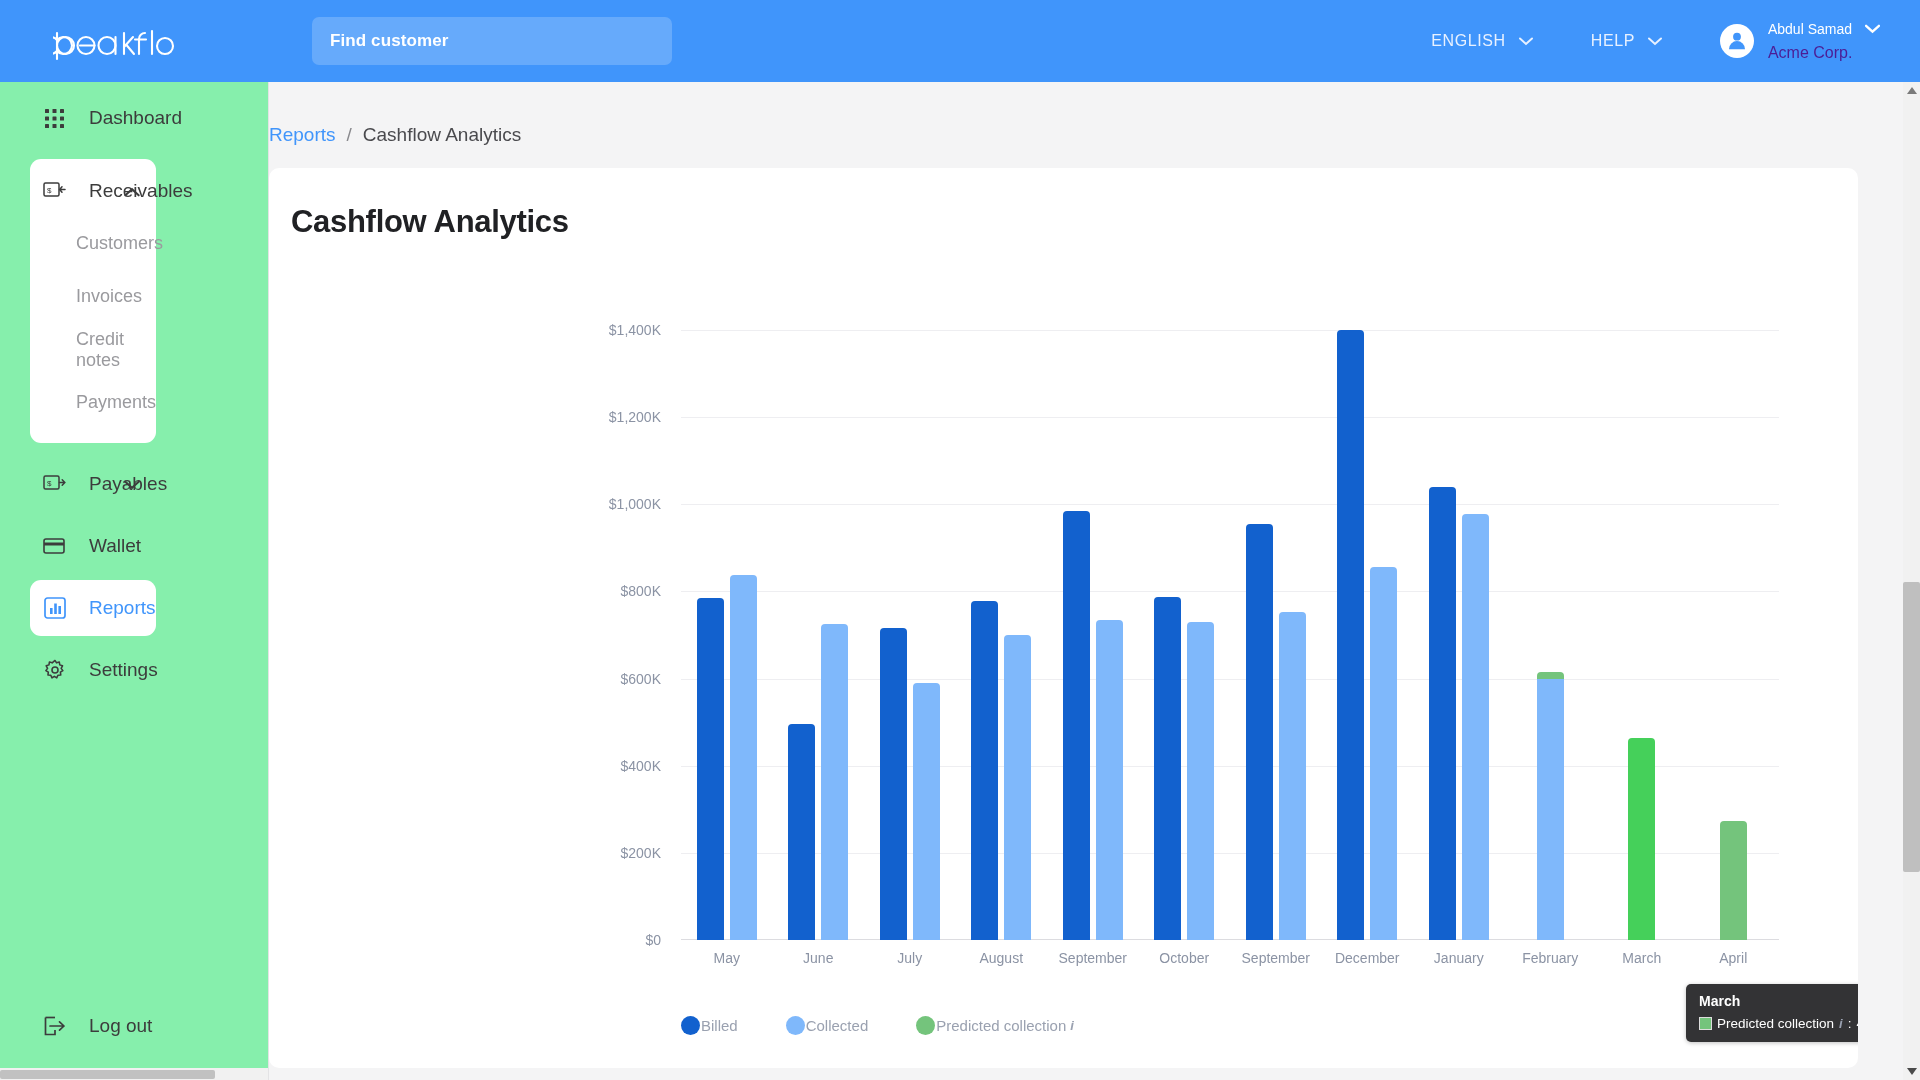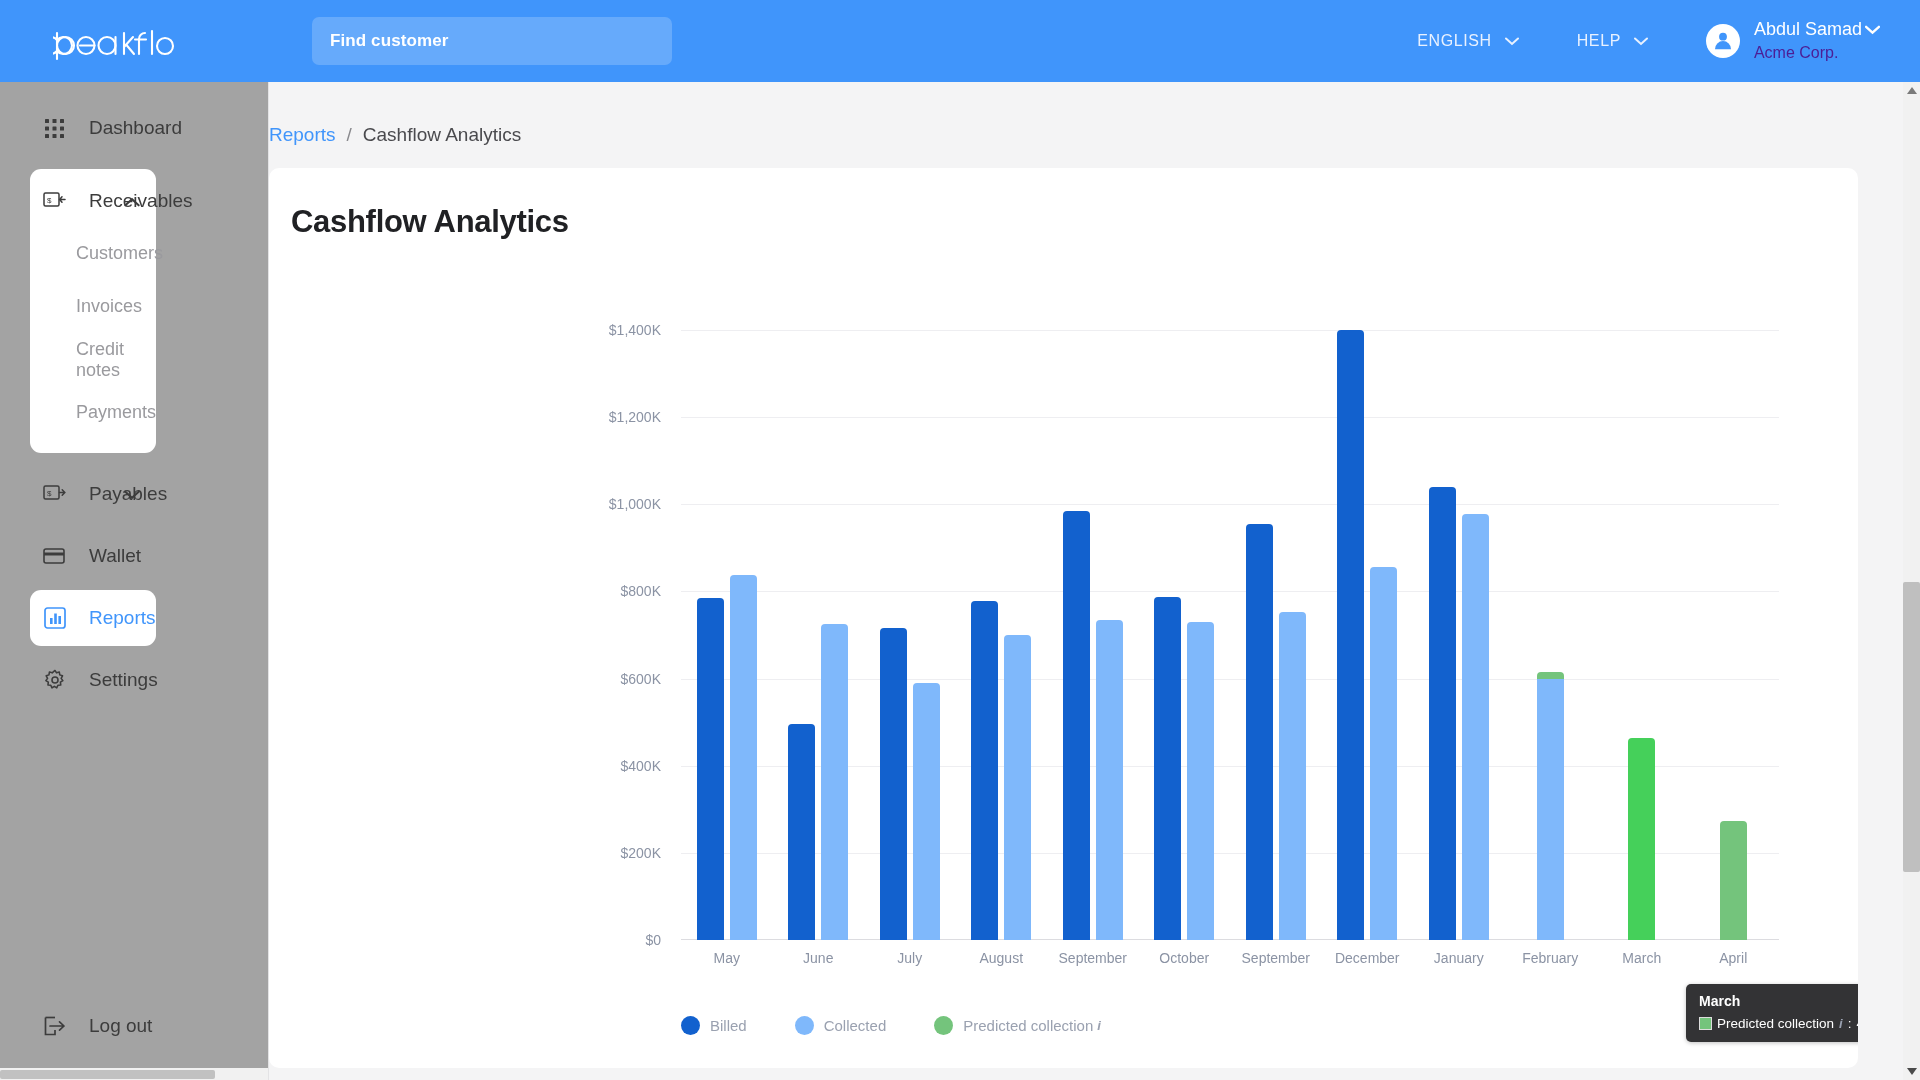--- a/index.html
+++ b/index.html
@@ -34,29 +34,29 @@
   }
   .caret { display: inline-block; }
   .useracct { display: flex; align-items: center; margin-right: 40px; cursor: pointer; }
   .avatar {
     width: 34px; height: 34px; border-radius: 50%;
     background: #ffffff; display: flex; align-items: center; justify-content: center;
     margin-right: 14px;
   }
   .userlines { display: flex; flex-direction: column; }
   .userline1 {
-    display: flex; align-items: center; gap: 3px;
-    color: #fff; font-size: 18px; line-height: 23px;
+    display: flex; align-items: center; gap: 13px;
+    color: #fff; font-size: 14px; line-height: 23px;
   }
   .userline2 { color: #4c1d95; font-size: 16px; line-height: 23px; }
 
   
   .sidebar {
     position: absolute; top: 82px; left: 0; width: 268px; height: 998px;
-    background: #a3a3a3; padding-top: 18px;
+    background: #86efac; padding-top: 8px;
   }
   .navitem {
     height: 56px; display: flex; align-items: center;
     padding-left: 42px; gap: 22px; cursor: pointer;
     color: #3c3c3c; font-size: 19px;
   }
   .navicon { width: 25px; height: 25px; display: flex; align-items: center; justify-content: center; flex: 0 0 25px; }
   .group {
     margin: 13px 112px 13px 30px; background: #fff;
     border-radius: 11px; padding: 6px 0 14px 0;
@@ -144,21 +144,21 @@
   .stack { width: 27px; position: relative; display: flex; flex-direction: column; justify-content: flex-end; }
   .stack .seg-top { border-radius: 4px 4px 0 0; }
   .xtick {
     position: absolute; top: 672px; font-size: 14px; color: #8b93a4;
     transform: translateX(-50%); white-space: nowrap;
   }
   .legend {
     position: absolute; left: 412px; top: 738px;
     display: flex; align-items: center; gap: 48px;
   }
-  .legend-item { display: flex; align-items: center; gap: 10px; cursor: pointer; }
+  .legend-item { display: flex; align-items: center; gap: 1px; cursor: pointer; }
   .legend-dot { width: 19px; height: 19px; border-radius: 50%; }
   .legend-label { font-size: 15px; color: #9aa1b0; display: flex; align-items: center; gap: 4px; }
   .info-i { font-weight: 700; font-style: italic; font-size: 13px; color: #9aa1b0; }
 
   
   .tooltip {
     position: absolute; left: 1417px; top: 706px;
     background: #333335; color: #fff; border-radius: 5px;
     padding: 9px 13px 11px 13px; width: 243px;
     box-shadow: 0 1px 4px rgba(0,0,0,.25);

